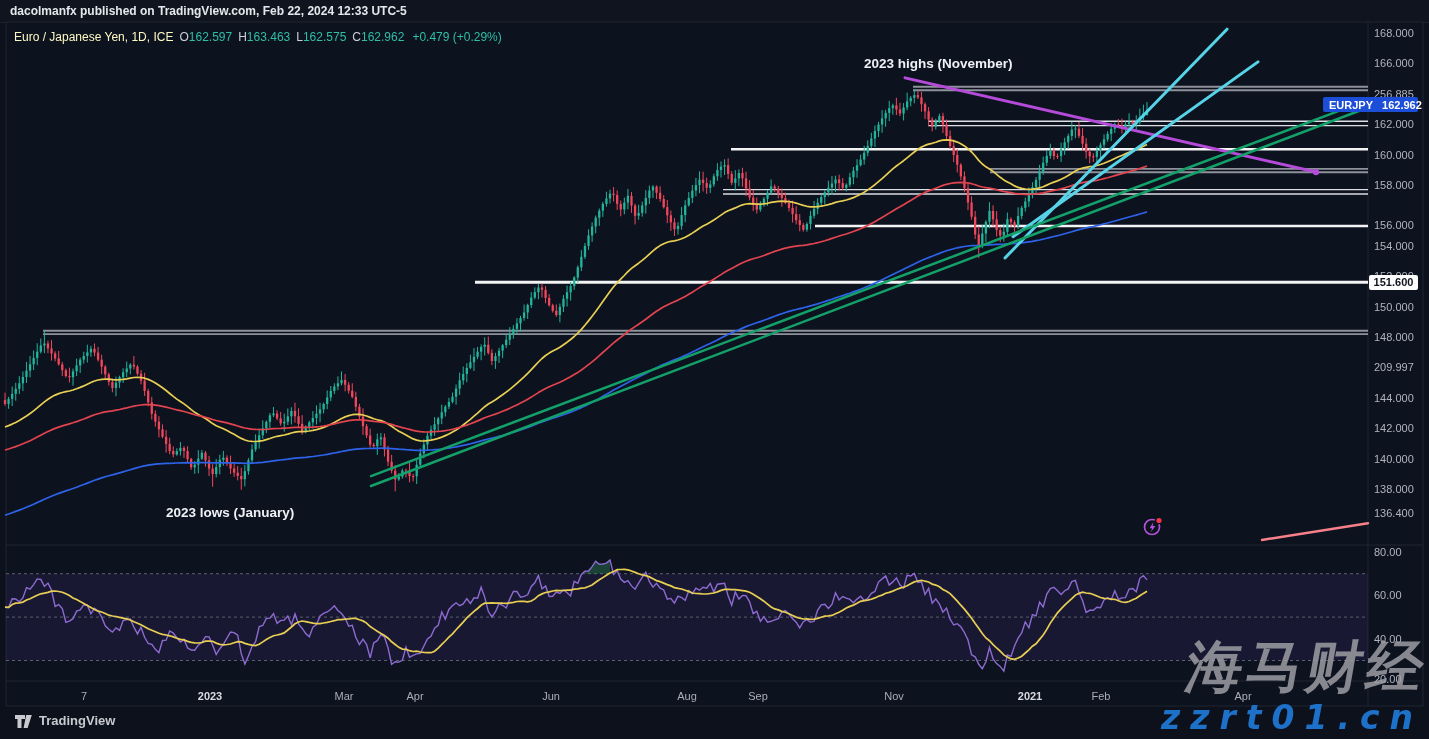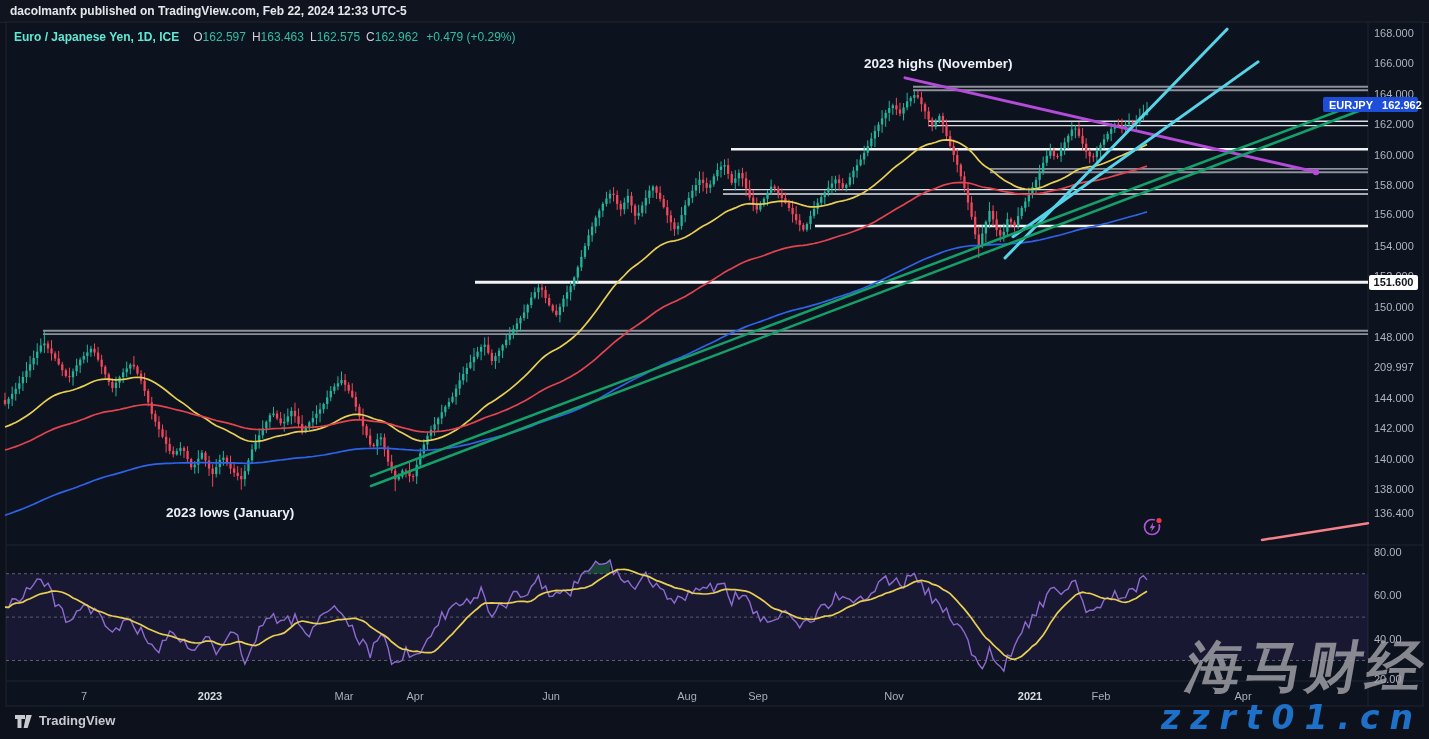--- a/index.html
+++ b/index.html
@@ -3,21 +3,21 @@
 <meta charset="utf-8">
 <style>
   html,body{margin:0;padding:0;background:#0d111b;}
   #app{position:relative;width:1429px;height:739px;overflow:hidden;
        background:#0d111b;font-family:"Liberation Sans",sans-serif;}
   .topbar{position:absolute;left:0;top:0;width:1429px;height:22px;background:#10141e;
           border-bottom:1px solid #1c212c;}
   .topbar-text{position:absolute;left:10px;top:4px;font-size:12px;font-weight:700;color:#e4e7ec;}
   #chart-svg{position:absolute;left:0;top:0;}
   .legend{position:absolute;left:14px;top:30px;font-size:12px;color:#e8eaef;white-space:nowrap;}
-  .legend .sym{font-weight:700;color:#5eead4;margin-right:8px;}
+  .legend .sym{font-weight:400;color:#fef9c3;margin-right:0;}
   .legend .k{color:#cdd0d8;margin-left:6px;}
   .legend .v{color:#2ebfa5;}
   .legend .chg{color:#2ebfa5;margin-left:8px;}
   .annotation{position:absolute;font-size:13.5px;font-weight:700;color:#eef1f5;white-space:nowrap;}
   #ann-highs{left:864px;top:56px;}
   #ann-lows{left:166px;top:505px;}
   .price-label,.rsi-label{position:absolute;left:1374px;width:52px;height:14px;
       font-size:11px;color:#b0b4bd;line-height:14px;}
   .time-label{position:absolute;top:689px;transform:translateX(-50%);
       font-size:11px;color:#a9adb7;line-height:14px;}
@@ -761,25 +761,25 @@
   <div class="legend">
     <span class="sym">Euro / Japanese Yen, 1D, ICE</span><span id="legend-ohlc"><span class="k">O</span><span class="v">162.597</span><span class="k">H</span><span class="v">163.463</span><span class="k">L</span><span class="v">162.575</span><span class="k">C</span><span class="v">162.962</span></span><span class="chg">+0.479 (+0.29%)</span>
   </div>
 
   <div class="annotation" id="ann-highs">2023 highs (November)</div>
   <div class="annotation" id="ann-lows">2023 lows (January)</div>
 
   <div id="price-axis">
       <div class="price-label" style="top: 26px;">168.000</div>
       <div class="price-label" style="top: 56.4px;">166.000</div>
-      <div class="price-label" style="top: 86.8px;">164.000</div>
+      <div class="price-label" style="top: 86.8px;">256.885</div>
       <div class="price-label" style="top: 117.2px;">162.000</div>
       <div class="price-label" style="top: 147.6px;">160.000</div>
       <div class="price-label" style="top: 178px;">158.000</div>
-      <div class="price-label" style="top: 207px;">156.000</div>
+      <div class="price-label" style="top: 218px;">156.000</div>
       <div class="price-label" style="top: 238.8px;">154.000</div>
       <div class="price-label" style="top: 269.2px;">152.000</div>
       <div class="price-label" style="top: 299.6px;">150.000</div>
       <div class="price-label" style="top: 330px;">148.000</div>
       <div class="price-label" style="top: 360.4px;">209.997</div>
       <div class="price-label" style="top: 390.8px;">144.000</div>
       <div class="price-label" style="top: 421.2px;">142.000</div>
       <div class="price-label" style="top: 451.6px;">140.000</div>
       <div class="price-label" style="top: 482px;">138.000</div>
       <div class="price-label" style="top: 506.32px;">136.400</div>

